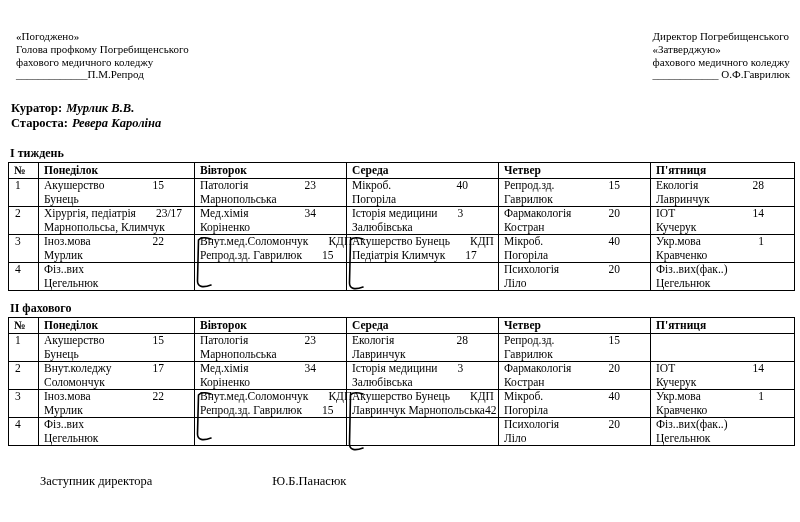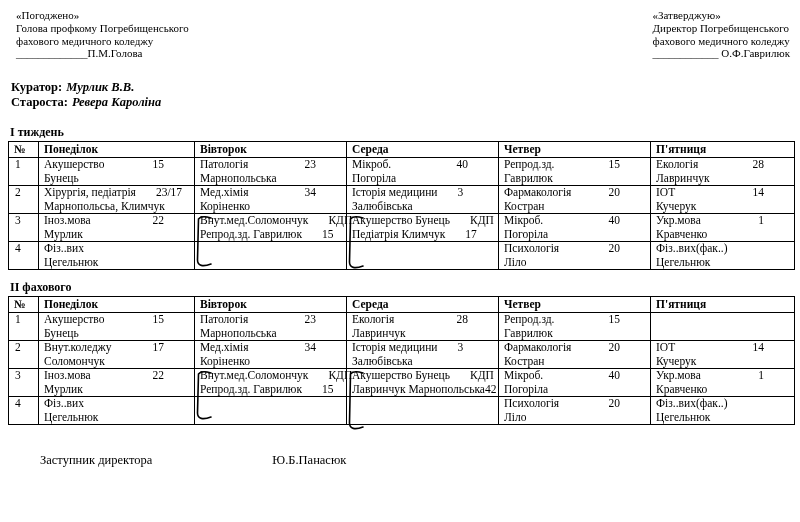--- a/index.html
+++ b/index.html
@@ -1,21 +1,21 @@
 <!DOCTYPE html>
 <html><head>
 <meta charset="utf-8">
 <style>
   html,body{margin:0;padding:0;background:#fff;}
   .page{
     width:800px;height:522px;background:#ffffff;color:#000;
     font-family:"Liberation Serif", serif;position:relative;overflow:hidden;
   }
   
-  .approvals{display:flex;justify-content:space-between;padding:9px 10px 0 16px;}
+  .approvals{display:flex;justify-content:space-between;padding:9px 10px 0 16px;margin-top:21px;}
   .app-block{font-size:11px;line-height:12.8px;}
   .app-block .app-line{white-space:pre;}
   
   .title-row{margin:10px 0 0 11px;font-size:23px;font-weight:bold;letter-spacing:.5px;}
   .title-row .group-name{margin-left:30px;}
   
   .meta{margin:20px 2px 0 11px;font-size:12.5px;line-height:15px;font-weight:bold;}
   .meta .value{font-style:italic;margin-left:4px;}
   
   .week{margin:15px 0 0 8px;}
@@ -38,25 +38,25 @@
 </head>
 <body>
 
 <div class="page">
 
   <div class="approvals">
     <div class="app-block">
       <div class="app-line">«Погоджено»</div>
       <div class="app-line">Голова профкому Погребищенського</div>
       <div class="app-line">фахового медичного коледжу</div>
-      <div class="app-line">_____________П.М.Голова</div>
+      <div class="app-line">_____________П.М.Репрод</div>
     </div>
     <div class="app-block">
+      <div class="app-line">Директор Погребищенського</div>
       <div class="app-line">«Затверджую»</div>
-      <div class="app-line">Директор Погребищенського</div>
       <div class="app-line">фахового медичного коледжу</div>
       <div class="app-line">____________ О.Ф.Гаврилюк</div>
     </div>
   </div>
 
 
   <div class="meta">
     <div>
       <span>Куратор:</span><span class="value">Мурлик В.В.</span>
     </div>

